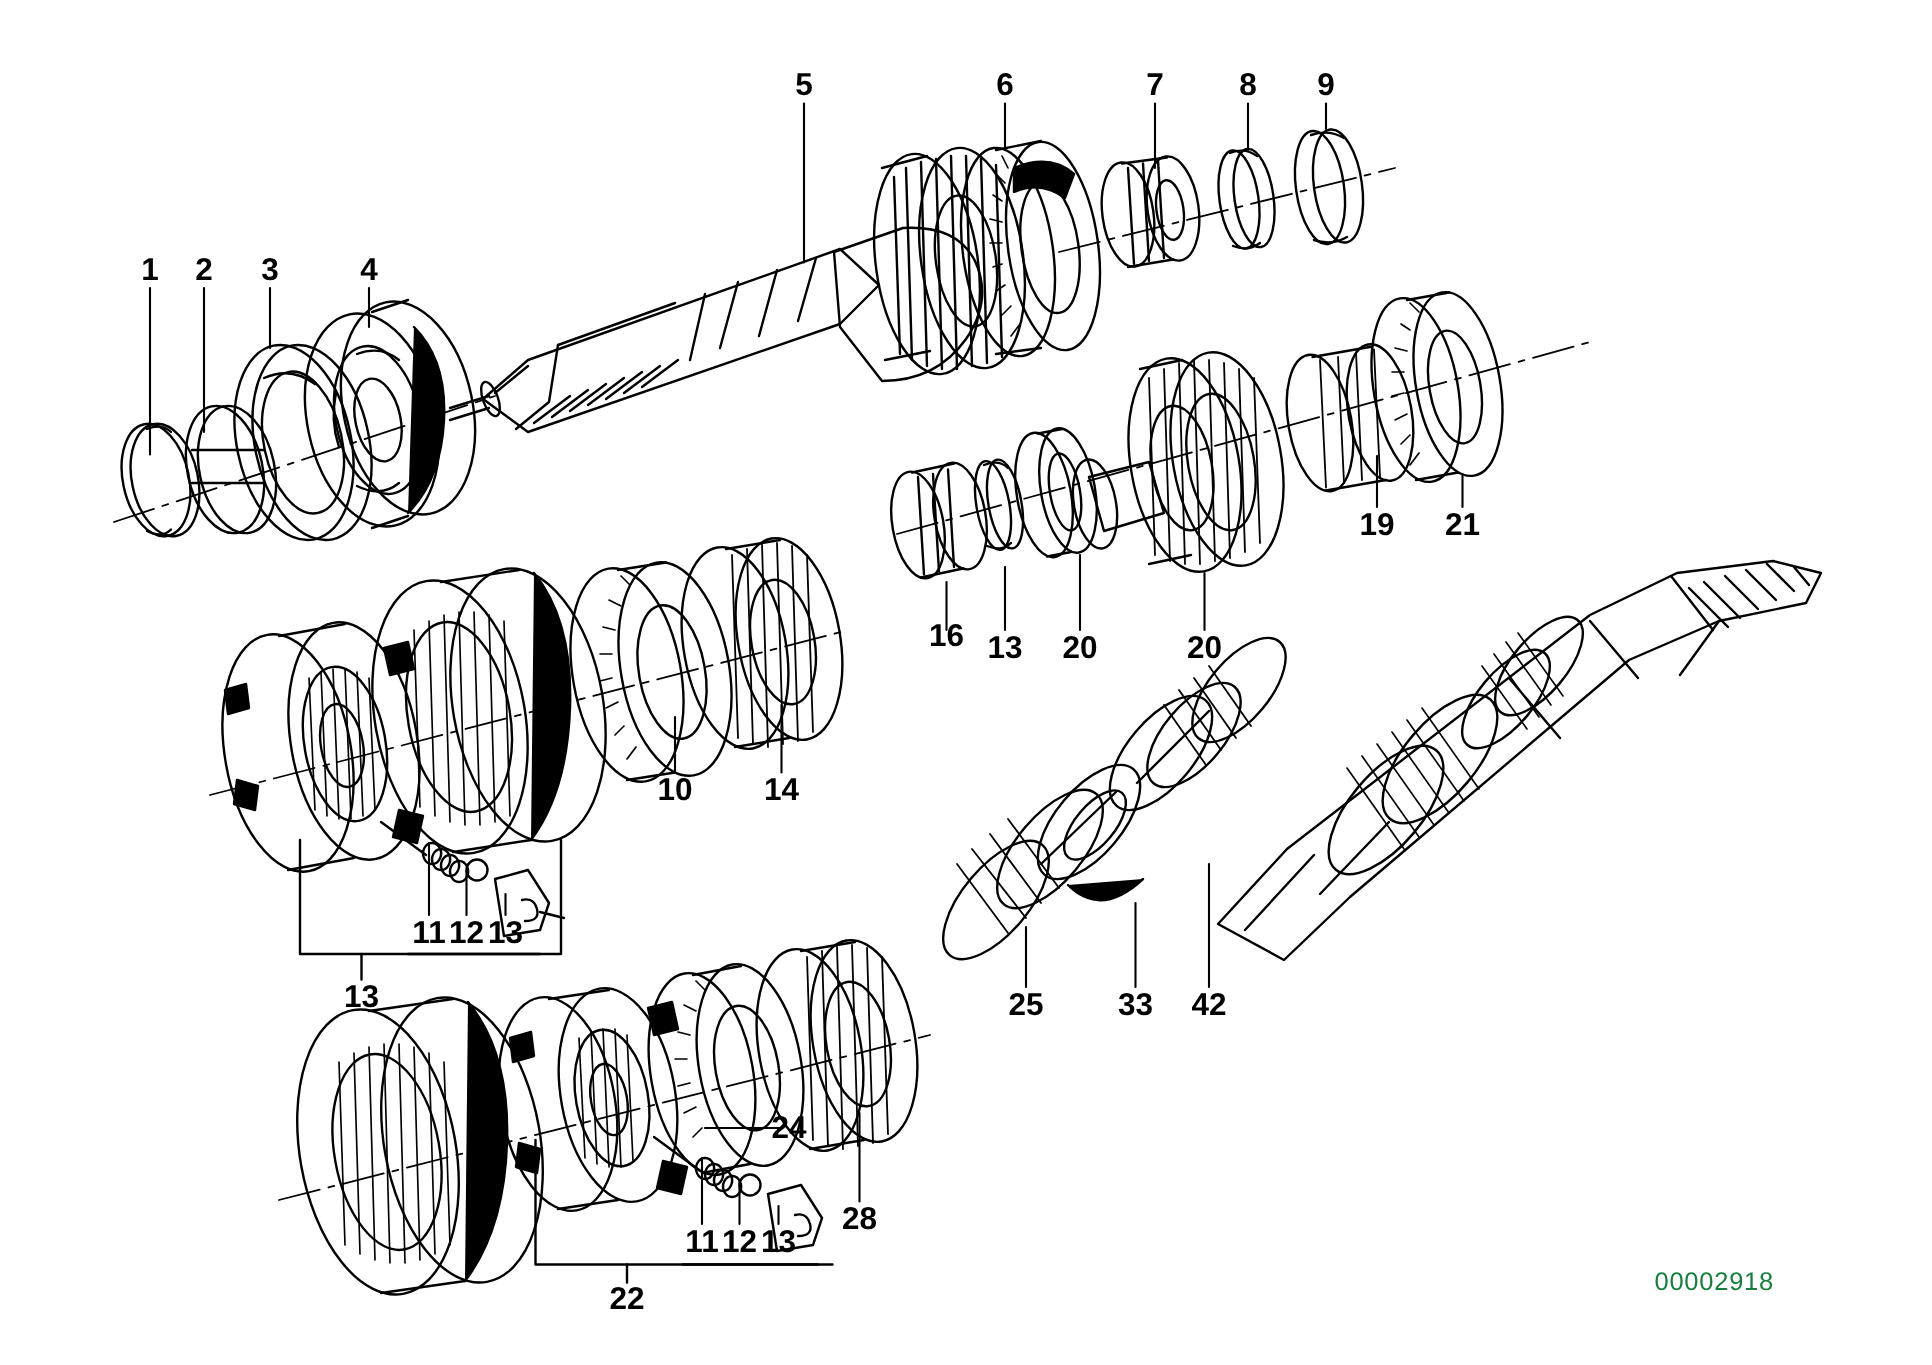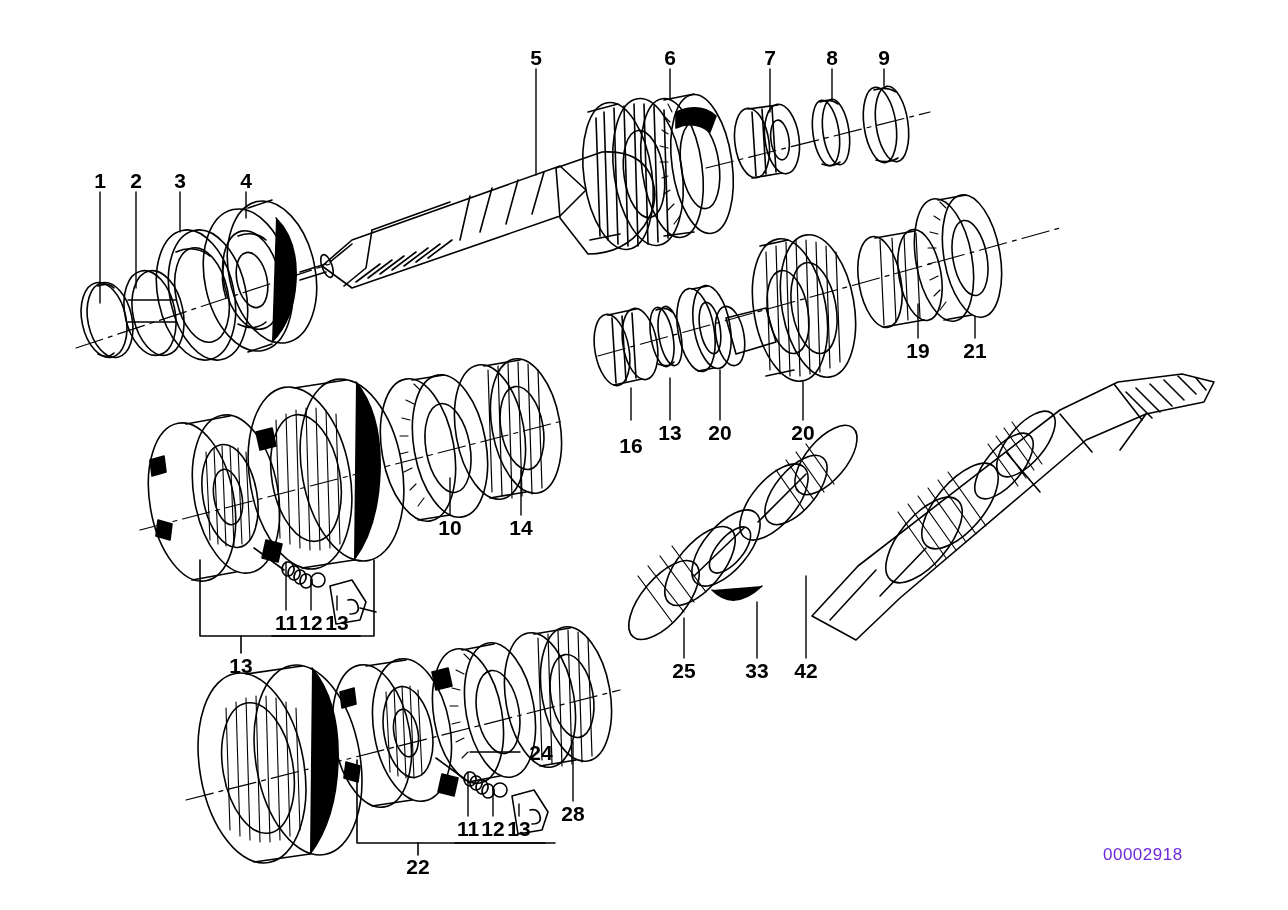--- a/index.html
+++ b/index.html
@@ -5,21 +5,21 @@
 <style>
   html,body{margin:0;padding:0;background:#ffffff;}
   body{width:1288px;height:910px;overflow:hidden;
        font-family:"Liberation Sans", sans-serif;}
   #stage{position:relative;width:1288px;height:910px;background:#fff;}
   #art{position:absolute;left:0;top:0;width:1288px;height:910px;}
   .lbl{position:absolute;font-family:"Liberation Sans", sans-serif;
        font-weight:bold;font-size:21px;color:#000;line-height:1;
        transform:translate(-50%,-50%);white-space:nowrap;}
   #diagid{position:absolute;left:1103px;top:845px;font-size:17px;
-          font-family:"Liberation Sans", sans-serif;color:#6d28d9;
+          font-family:"Liberation Sans", sans-serif;color:#15803d;
           letter-spacing:0.5px;}
 </style>
 </head>
 <body>
 
 <div id="stage">
 
   <svg id="art" viewBox="0 0 1288 910" xmlns="http://www.w3.org/2000/svg">
     <defs>
       <g id="ringTeeth"></g>
@@ -513,29 +513,29 @@
   <div class="lbl" style="left:670px;top:57px">6</div>
   <div class="lbl" style="left:770px;top:57px">7</div>
   <div class="lbl" style="left:832px;top:57px">8</div>
   <div class="lbl" style="left:884px;top:57px">9</div>
   <div class="lbl" style="left:241px;top:665px">13</div>
   <div class="lbl" style="left:286px;top:622px">11</div>
   <div class="lbl" style="left:311px;top:622px">12</div>
   <div class="lbl" style="left:337px;top:622px">13</div>
   <div class="lbl" style="left:521px;top:527px">14</div>
   <div class="lbl" style="left:450px;top:527px">10</div>
-  <div class="lbl" style="left:631px;top:445px">16</div>
+  <div class="lbl" style="left:631px;top:424px">16</div>
   <div class="lbl" style="left:670px;top:432px">13</div>
   <div class="lbl" style="left:720px;top:432px">20</div>
   <div class="lbl" style="left:918px;top:350px">19</div>
   <div class="lbl" style="left:803px;top:432px">20</div>
   <div class="lbl" style="left:975px;top:350px">21</div>
   <div class="lbl" style="left:418px;top:866px">22</div>
   <div class="lbl" style="left:573px;top:813px">28</div>
-  <div class="lbl" style="left:541px;top:752px">24</div>
+  <div class="lbl" style="left:526px;top:752px">24</div>
   <div class="lbl" style="left:684px;top:670px">25</div>
   <div class="lbl" style="left:757px;top:670px">33</div>
   <div class="lbl" style="left:806px;top:670px">42</div>
   <div class="lbl" style="left:468px;top:828px">11</div>
   <div class="lbl" style="left:493px;top:828px">12</div>
   <div class="lbl" style="left:519px;top:828px">13</div>
 
   <div id="diagid">00002918</div>
 </div>
 

